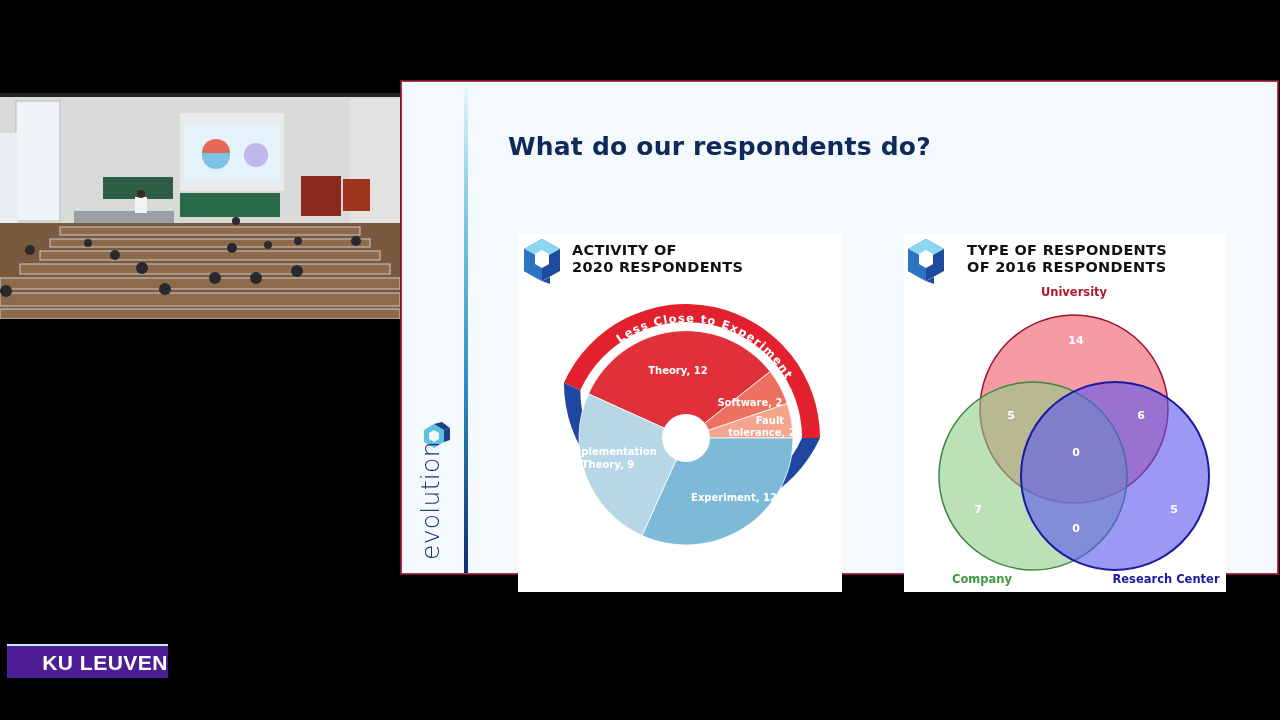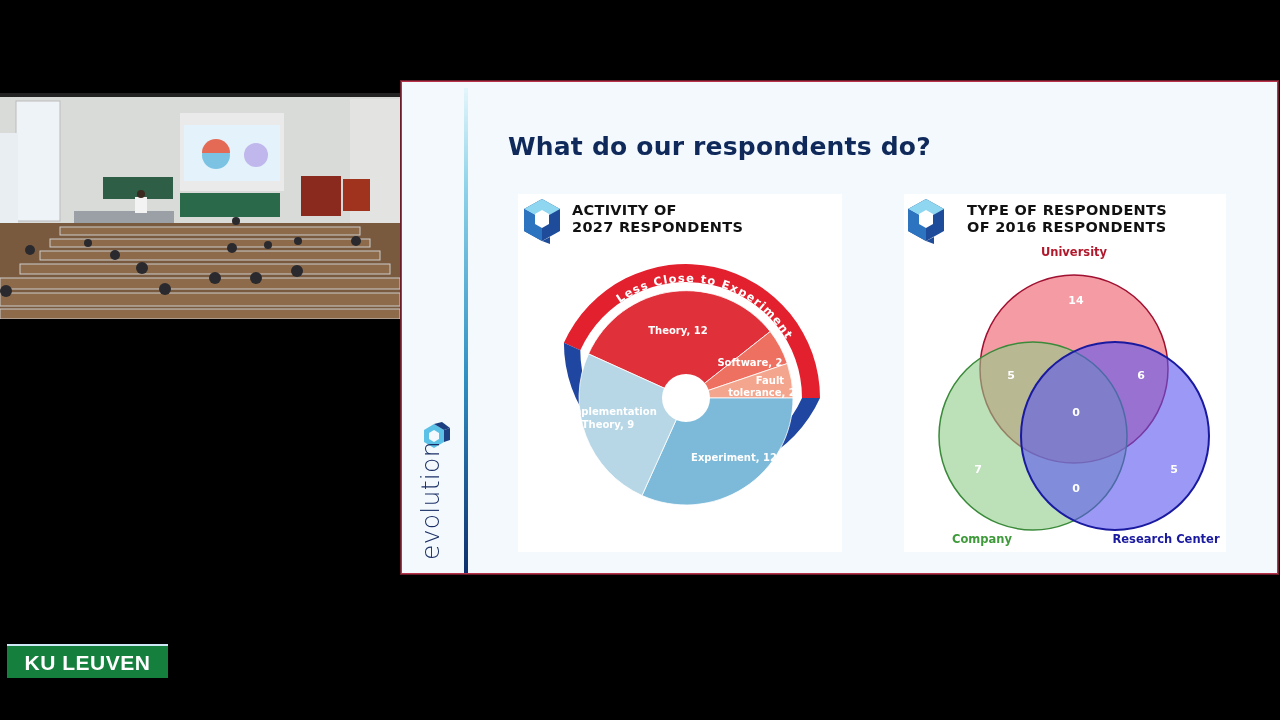--- a/index.html
+++ b/index.html
@@ -3,25 +3,25 @@
 <meta charset="utf-8">
 <style>
   html,body{margin:0;padding:0;background:#000;}
   body{width:1280px;height:720px;position:relative;overflow:hidden;font-family:"DejaVu Sans",sans-serif;}
   .camera{position:absolute;left:0;top:93px;width:400px;height:226px;background:#cfd3d1;overflow:hidden;}
   .slide{position:absolute;left:401px;top:81px;width:875px;height:491px;background:#f3f9fd;border:1px solid #b8324a;box-shadow:0 0 0 1px #6b1c2b;}
   .sidebar-bar{position:absolute;left:62px;top:6px;width:4px;height:485px;background:linear-gradient(#e4f6fb,#8fd3ea 20%,#2f8fc2 60%,#0f2f6e);}
   .evo-text{position:absolute;left:14px;top:478px;transform:rotate(-90deg);transform-origin:left top;color:#1b2f66;font-family:"DejaVu Sans",sans-serif;font-size:25px;font-weight:300;letter-spacing:0.3px;white-space:nowrap;}
   .evo-logo{position:absolute;left:16px;top:340px;}
   .title{position:absolute;left:106px;top:50px;color:#0f2a5a;font-family:"DejaVu Sans",sans-serif;font-size:25px;font-weight:600;letter-spacing:0.2px;}
-  .panel{position:absolute;background:#fff;}
+  .panel{position:absolute;background:#fff;margin-top:40px;}
   .panel-title{position:absolute;font-family:"DejaVu Sans",sans-serif;font-weight:bold;font-size:14.5px;line-height:17px;color:#111;letter-spacing:0.3px;}
   .ku-logo{position:absolute;left:7px;top:644px;width:161px;}
   .ku-top{background:#4fb5e3;color:#fff;font-family:"Liberation Sans",sans-serif;font-weight:bold;font-size:21px;text-align:center;height:33px;line-height:33px;letter-spacing:0.5px;}
-  .ku-bot{background:#15803d;color:#fff;font-family:"Liberation Sans",sans-serif;font-weight:bold;font-size:21px;text-align:center;height:32px;line-height:33px;letter-spacing:0.5px;border-top:2px solid #cfe8f5;}
+  .ku-bot{background:#4c1d95;color:#fff;font-family:"Liberation Sans",sans-serif;font-weight:bold;font-size:21px;text-align:right;height:32px;line-height:33px;letter-spacing:0.5px;border-top:2px solid #cfe8f5;}
 </style>
 </head>
 <body>
 
 <div class="camera">
   <svg width="400" height="226" viewBox="0 0 400 226">
     <rect x="0" y="0" width="400" height="226" fill="#d8dbd8"></rect>
     <rect x="0" y="0" width="400" height="4" fill="#222"></rect>
 
     <rect x="16" y="8" width="44" height="120" fill="#eef3f7" stroke="#bbb"></rect>
@@ -89,21 +89,21 @@
   <div class="panel" style="left:116px;top:112px;width:324px;height:358px;">
     <svg style="position:absolute;left:4px;top:3px;" width="40" height="48" viewBox="0 0 40 48">
       <polygon points="20,2 38,12 38,34 20,44 2,34 2,12" fill="#1e4c9a"></polygon>
       <polygon points="20,2 38,12 20,22 2,12" fill="#8fd7f0"></polygon>
       <polygon points="2,12 20,22 20,44 2,34" fill="#2d74c0"></polygon>
       <polygon points="13,17 20,13 27,17 27,27 20,31 13,27" fill="#fff"></polygon>
       <polygon points="20,44 28,40 28,47" fill="#1e4c9a"></polygon>
     </svg>
     <div class="panel-title" style="left:54px;top:8px;">
       <div>ACTIVITY OF</div>
-      <div>2027 RESPONDENTS</div>
+      <div>2020 RESPONDENTS</div>
     </div>
     <svg style="position:absolute;left:32px;top:68px;" width="272" height="272" viewBox="-136 -136 272 272">
       <defs>
         <path id="arcTop" d="M -116,0 A 116,116 0 0 1 116,0"></path>
         <path id="arcBot" d="M -118,0 A 118,118 0 0 0 118,0"></path>
       </defs>
 
       <path d="M 134,0 A 134,134 0 0 0 -122.1,-55.2 L -105.7,-47.8 A 116,116 0 0 1 116,0 Z" fill="#e3202e"></path>
       <path d="M -122.1,-55.2 A 134,134 0 0 0 134,0 L 116,0 A 116,116 0 0 1 -105.7,-47.8 Z" fill="#1f46a0"></path>
 

